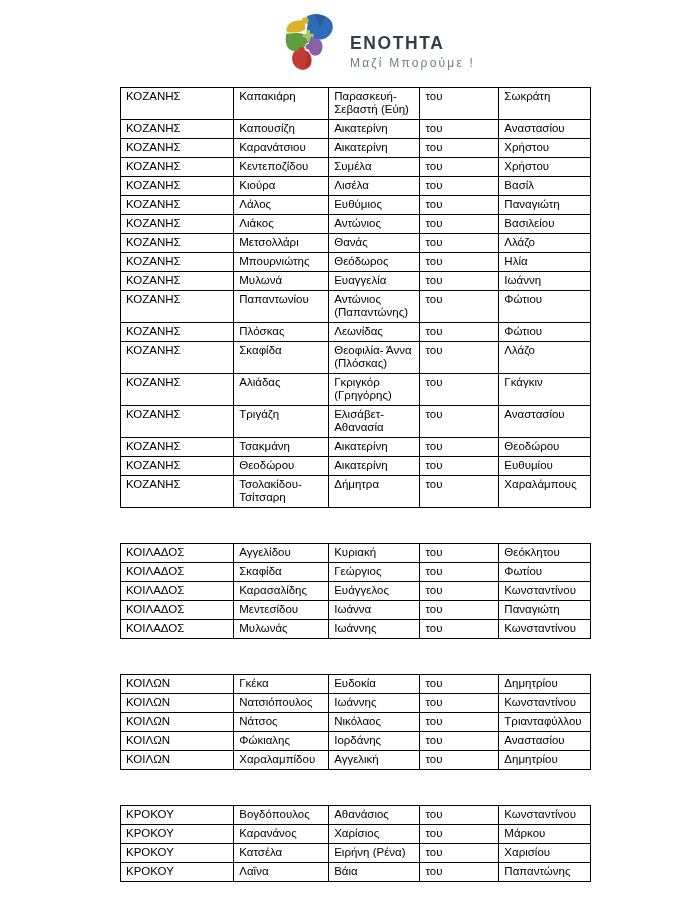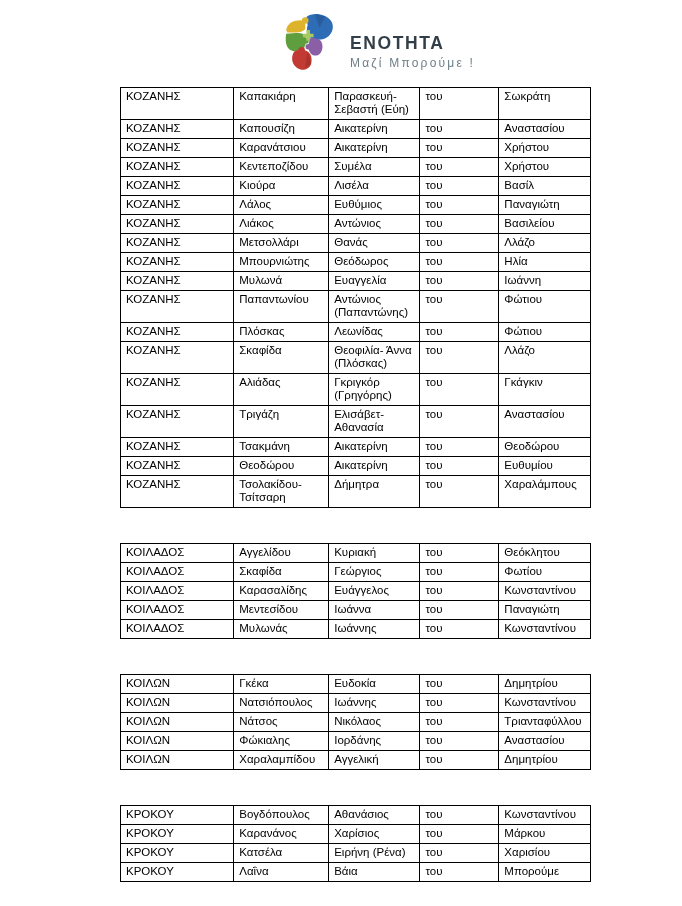--- a/index.html
+++ b/index.html
@@ -336,19 +336,19 @@
             <td>Κατσέλα</td>
             <td>Ειρήνη (Ρένα)</td>
             <td>του</td>
             <td>Χαρισίου</td>
           </tr>
           <tr>
             <td>ΚΡΟΚΟΥ</td>
             <td>Λαΐνα</td>
             <td>Βάια</td>
             <td>του</td>
-            <td>Μπορούμε</td>
+            <td>Παπαντώνης</td>
           </tr>
         </tbody>
       </table>
     </div>
 
 </div>
 
 </body></html>

